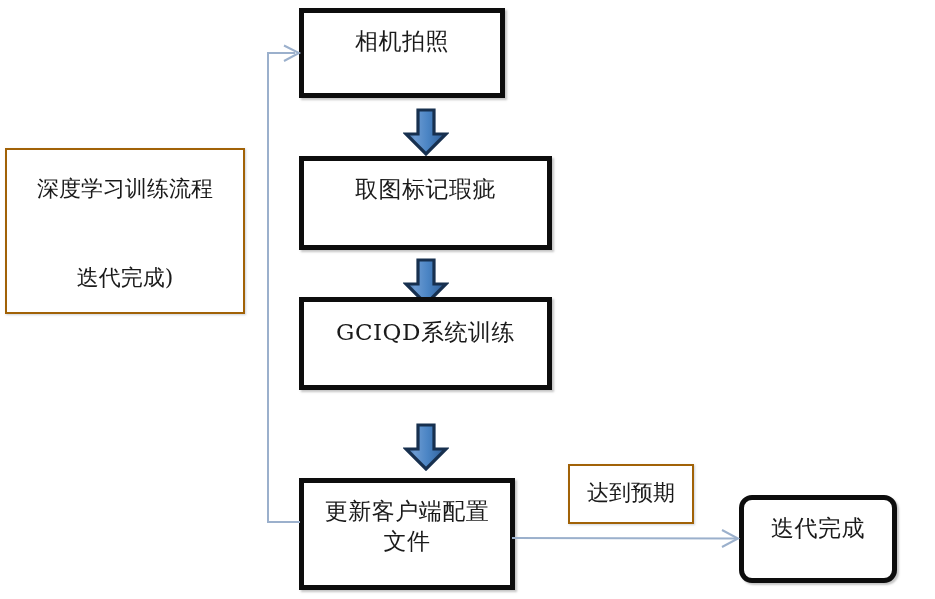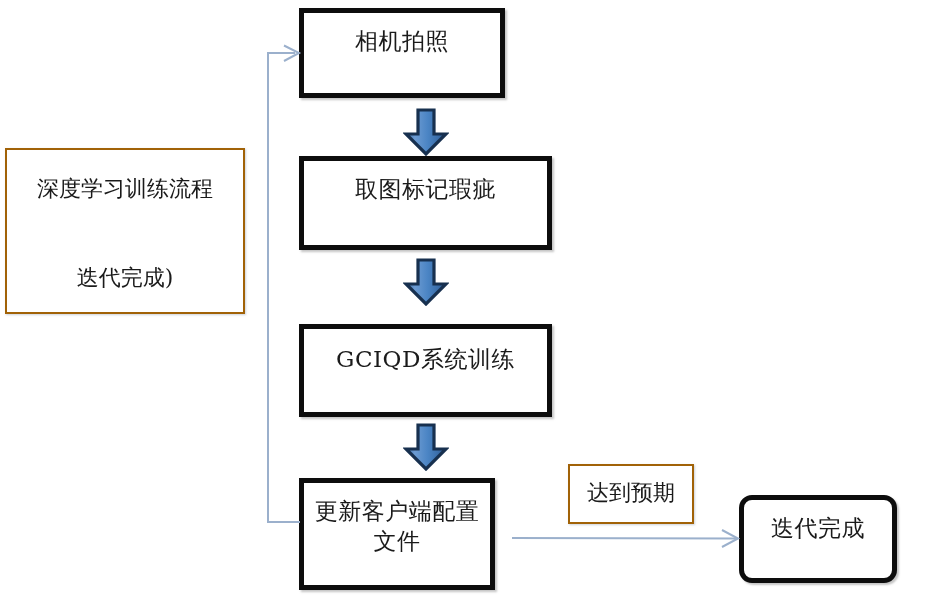--- a/index.html
+++ b/index.html
@@ -104,39 +104,39 @@
           <stop offset="0%" stop-color="#3f6fa8"></stop>
           <stop offset="22%" stop-color="#6c9bd2"></stop>
           <stop offset="55%" stop-color="#4a84c4"></stop>
           <stop offset="100%" stop-color="#2f5c94"></stop>
         </linearGradient>
       </defs>
       <polygon points="15,2 31,2 31,26 43,26 23,46 3,26 15,26" fill="url(#ga2)" stroke="#17304f" stroke-width="3.2" stroke-linejoin="miter"></polygon>
     </svg>
   </div>
 
-  <div class="proc-box" style="left:299px; top:324px; width:253px; height:93px;">
+  <div class="proc-box" style="left:299px; top:297px; width:253px; height:93px;">
     <div class="proc-label" style="top:15px;">GCIQD系统训练</div>
   </div>
 
   <div class="block-arrow" style="left:403px; top:423px; width:46px; height:48px;">
     <svg width="46" height="48" viewBox="0 0 46 48">
       <defs>
         <linearGradient id="ga3" x1="0" y1="0" x2="1" y2="0">
           <stop offset="0%" stop-color="#3f6fa8"></stop>
           <stop offset="22%" stop-color="#6c9bd2"></stop>
           <stop offset="55%" stop-color="#4a84c4"></stop>
           <stop offset="100%" stop-color="#2f5c94"></stop>
         </linearGradient>
       </defs>
       <polygon points="15,2 31,2 31,26 43,26 23,46 3,26 15,26" fill="url(#ga3)" stroke="#17304f" stroke-width="3.2" stroke-linejoin="miter"></polygon>
     </svg>
   </div>
 
-  <div class="proc-box" style="left:299px; top:478px; width:196px; height:112px;">
+  <div class="proc-box" style="left:299px; top:478px; width:216px; height:112px;">
     <div class="proc-label" style="top:13px;">更新客户端配置
 文件</div>
   </div>
 
   <div class="note-box" style="left:568px; top:464px; width:126px; height:60px;">
     <div class="note-label" style="top:11px;">达到预期</div>
   </div>
 
   <div class="proc-box" style="left:739px; top:495px; width:158px; height:88px;border-radius:13px;">
     <div class="proc-label" style="top:13px;">迭代完成</div>

